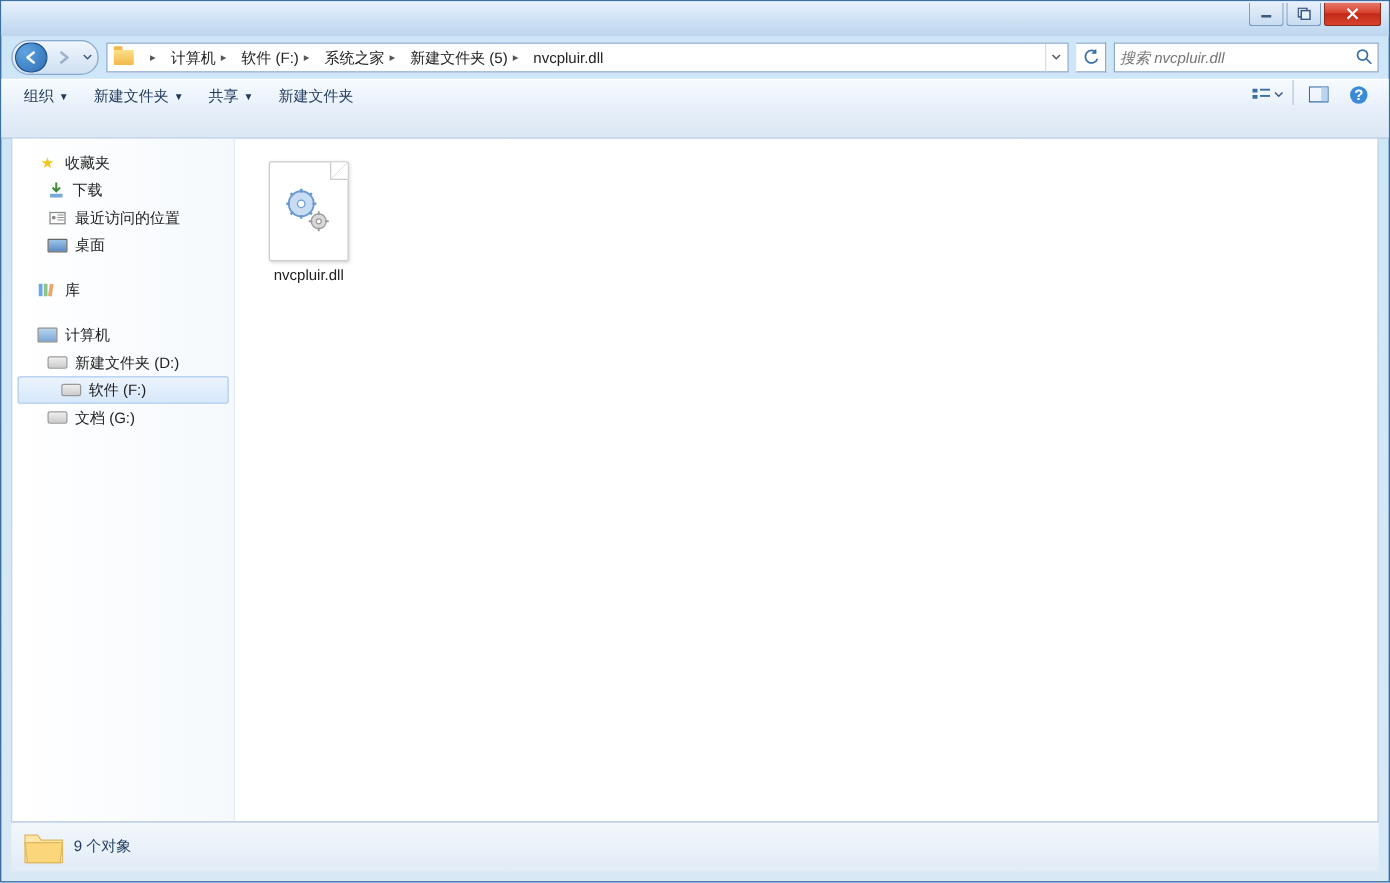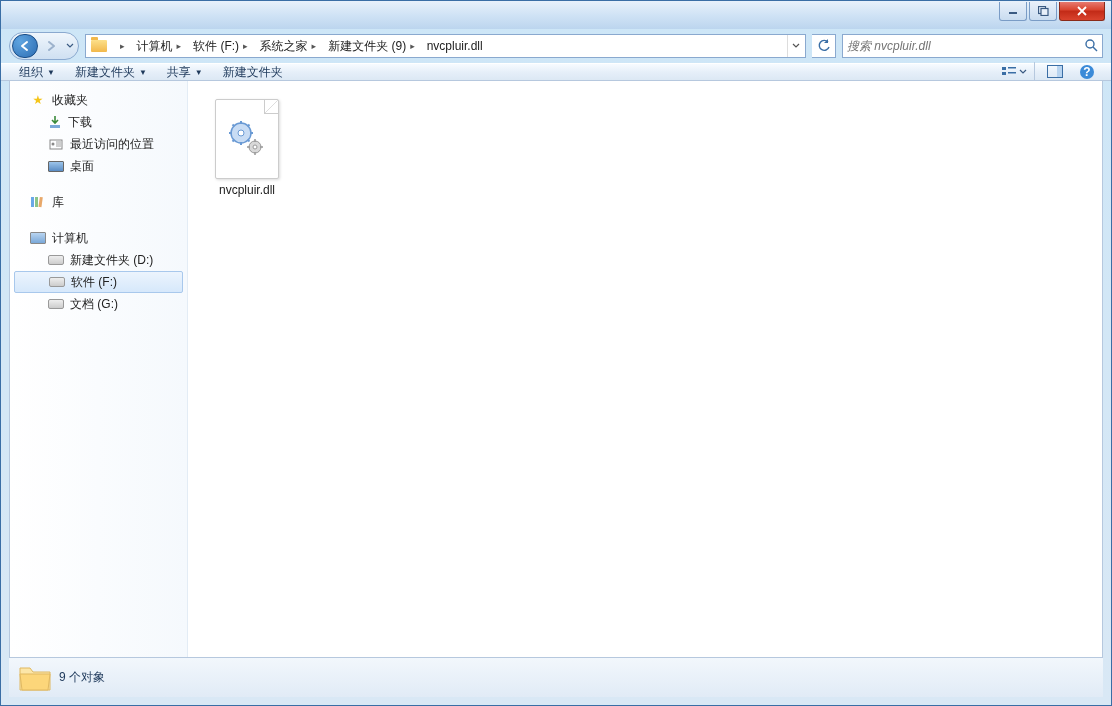--- a/index.html
+++ b/index.html
@@ -77,39 +77,39 @@
   padding: 0 6px; height: 22px;
   color: #222;
   white-space: nowrap;
 }
 .crumb .arrow { margin-left: 4px; color: #555; font-size: 9px; }
 .addr-icon { width: 18px; height: 18px; margin: 0 2px; display:flex; align-items:center; justify-content:center;}
 .addr-dd { width: 16px; display:flex; align-items:center; justify-content:center; border-left: 1px solid #ddd; height: 22px;}
 .addr-refresh { width: 24px; height: 24px; border: 1px solid #8aa9cf; border-left: none; background:#fff; display:flex; align-items:center; justify-content:center;}
 
 .search-box {
-  width: 261px; height: 24px;
+  width: 212px; height: 24px;
   background: #fff;
   border: 1px solid #8aa9cf;
   display: flex; align-items: center;
   padding: 0 4px;
 }
 .search-box input {
   flex: 1; border: none; outline: none;
   font-style: italic; color: #999; font-size: 12px;
 }
 .search-box .sicon { color: #3a6ea5; }
 
 
 .toolbar {
-  height: 18px;
+  height: 48px;
   background: linear-gradient(to bottom, #f7fbff 0%, #e6eff9 50%, #dce8f4 100%);
   border-top: 1px solid #fff;
   border-bottom: 1px solid #b6c8de;
-  display: flex; align-items: center;
+  display: flex; align-items: flex-start;
   padding: 0 8px;
 }
 .tool-item {
   padding: 0 10px; height: 26px;
   display: flex; align-items: center;
   color: #1e395b;
   gap: 4px;
 }
 .tool-item .dd { font-size: 8px; color: #1e395b; }
 .toolbar-spacer { flex: 1; }
@@ -136,21 +136,21 @@
 .side-group { margin-bottom: 14px; }
 .side-header {
   display: flex; align-items: center;
   padding: 2px 8px 2px 20px;
   height: 22px;
   color: #222;
   gap: 6px;
 }
 .side-item {
   display: flex; align-items: center;
-  padding: 2px 8px 2px 38px;
+  padding: 2px 8px 2px 28px;
   height: 22px;
   color: #222;
   gap: 6px;
 }
 .side-item.selected {
   background: linear-gradient(to bottom, #ecf4fd, #d6e8fb);
   border: 1px solid #a8c8ec;
   border-radius: 2px;
   margin: 0 4px;
   padding-left: 34px;
@@ -269,21 +269,21 @@
           </span>
         <span class="crumb">
             <span>软件 (F:)</span>
             <span class="arrow">▸</span>
           </span>
         <span class="crumb">
             <span>系统之家</span>
             <span class="arrow">▸</span>
           </span>
         <span class="crumb">
-            <span>新建文件夹 (9)</span>
+            <span>新建文件夹 (5)</span>
             <span class="arrow">▸</span>
           </span>
         <span class="crumb">
             <span>nvcpluir.dll</span>
           </span>
       </div>
       <div class="addr-dd">
         <svg width="8" height="8">
             <path d="M1 2 L4 5 L7 2" stroke="#555" stroke-width="1.2" fill="none"></path>
           </svg>

